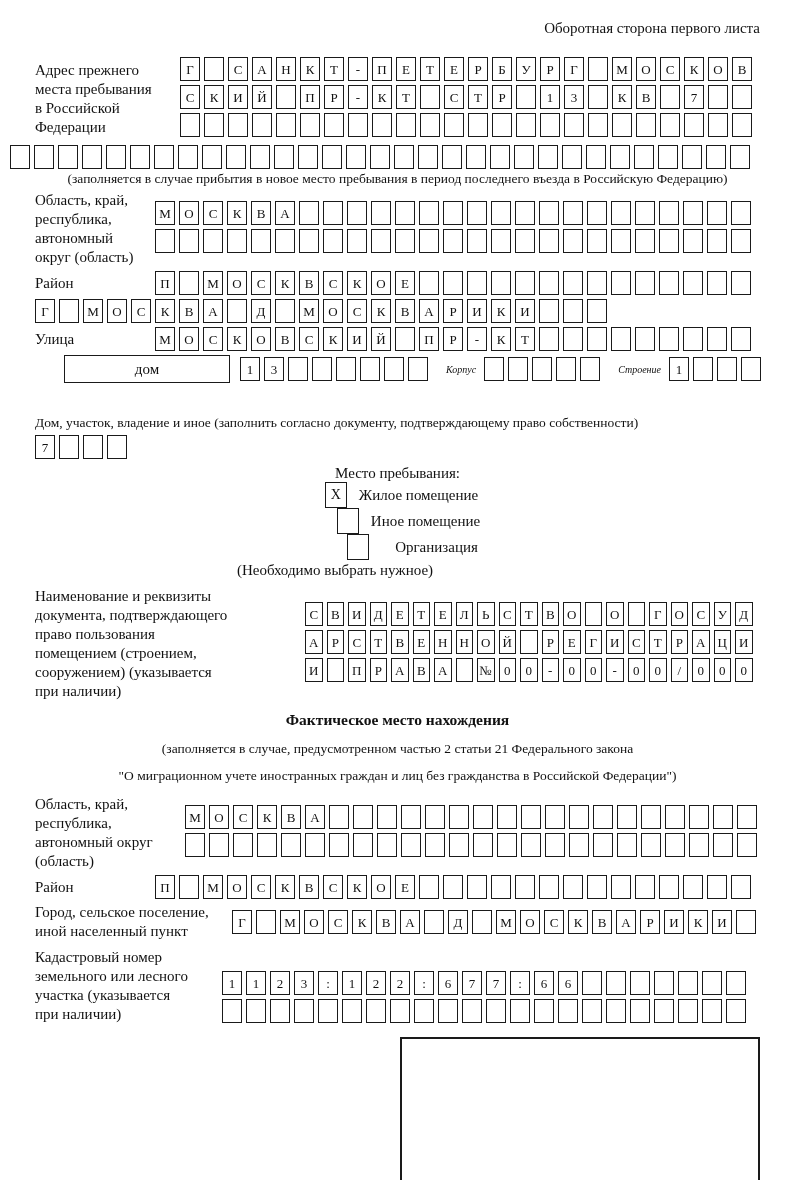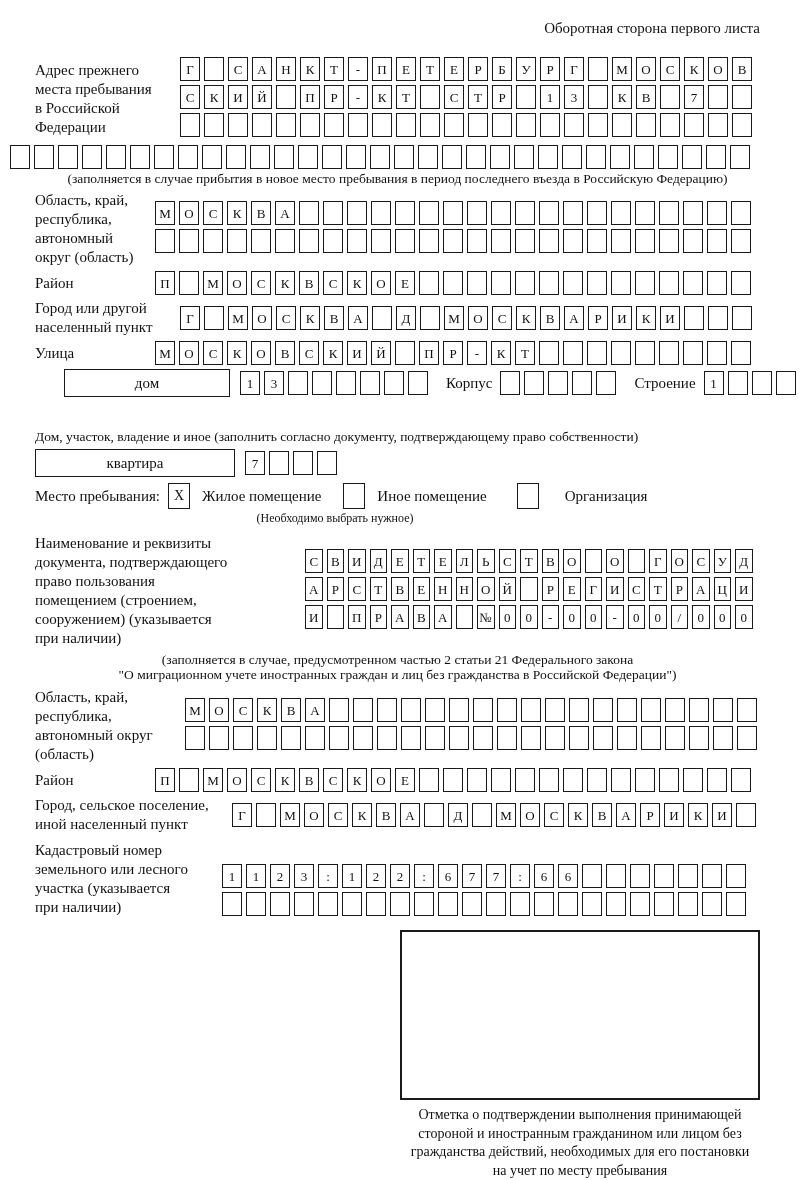--- a/index.html
+++ b/index.html
@@ -14,30 +14,30 @@
   .stack>.cells{margin-bottom:4px;}
   .cells{display:flex;flex:none;}
   .cb{box-sizing:border-box;flex:none;width:20px;height:24px;margin-right:4px;
       border:1.5px solid #1a1a1a;display:flex;align-items:center;justify-content:center;
       font-size:13px;line-height:1;}
   .cells.sm .cb{width:17.5px;}
   .fullrow{margin-left:-25px;margin-bottom:2px;}
   .note{font-size:13.5px;text-align:center;margin:2px 0 4px 0;}
   .h2{font-size:16px;font-weight:bold;text-align:center;margin:6px 0 8px 0;}
   .h2b{font-size:15.5px;font-weight:bold;text-align:center;margin:10px 0 6px 0;}
-  .lawnote{font-size:13.5px;text-align:center;line-height:15px;white-space:pre-line;margin-bottom:6px;}
+  .lawnote{font-size:13.5px;text-align:center;line-height:27px;white-space:pre-line;margin-bottom:6px;}
   .labelbox{box-sizing:border-box;border:1.5px solid #1a1a1a;height:28px;display:flex;
             align-items:center;justify-content:center;font-size:15px;flex:none;}
-  .inline-lbl{font-size:15px;margin:0 8px 0 14px;flex:none;}
+  .inline-lbl{font-size:10px;margin:0 8px 0 14px;flex:none;font-style:italic;}
   .chk{box-sizing:border-box;width:22px;height:26px;border:1.5px solid #1a1a1a;flex:none;
        display:flex;align-items:center;justify-content:center;font-size:14px;}
-  .stayrow{display:flex;align-items:center;margin:6px 0 2px 0;font-size:15px;}
+  .stayrow{display:flex;align-items:center;margin:6px 0 2px 0;font-size:15px;flex-direction:column;}
   .opt{display:flex;align-items:center;}
   .optlbl{margin-left:12px;}
-  .choosenote{font-size:12px;width:300px;margin-left:150px;text-align:center;margin-bottom:8px;font-family:Liberation Serif, serif;}
+  .choosenote{font-size:15px;width:300px;margin-left:150px;text-align:center;margin-bottom:8px;font-family:Liberation Serif, serif;}
   .cad-stack{margin-top:26px;}
   .confirm{width:360px;margin-left:365px;margin-top:10px;}
   .confirm-box{box-sizing:border-box;width:360px;height:170px;border:2px solid #1a1a1a;}
   .confirm-caption{font-size:14px;line-height:18.5px;text-align:center;white-space:pre-line;margin-top:6px;}
 </style>
 </head>
 <body>
 
 <div class="page">
 
@@ -253,22 +253,20 @@
         <div class="cb"></div>
         <div class="cb"></div>
         <div class="cb"></div>
         <div class="cb"></div>
         <div class="cb"></div>
         <div class="cb"></div>
       </div>
   </div>
 
   <div class="row">
-    <div class="lbl w145">Город или другой
-населенный пункт</div>
     <div class="cells">
         <div class="cb">Г</div>
         <div class="cb"></div>
         <div class="cb">М</div>
         <div class="cb">О</div>
         <div class="cb">С</div>
         <div class="cb">К</div>
         <div class="cb">В</div>
         <div class="cb">А</div>
         <div class="cb"></div>
@@ -345,21 +343,20 @@
     <div class="cells">
         <div class="cb">1</div>
         <div class="cb"></div>
         <div class="cb"></div>
         <div class="cb"></div>
       </div>
   </div>
   <div class="note" style="text-align:left;margin-top:32px;">Дом, участок, владение и иное (заполнить согласно документу, подтверждающему право собственности)</div>
 
   <div class="row">
-    <div class="labelbox" style="width:200px;margin-right:10px;">квартира</div>
     <div class="cells">
         <div class="cb">7</div>
         <div class="cb"></div>
         <div class="cb"></div>
         <div class="cb"></div>
       </div>
   </div>
 
   <div class="stayrow">
     <span>Место пребывания:</span>
@@ -451,20 +448,21 @@
           <div class="cb">0</div>
           <div class="cb">0</div>
           <div class="cb">/</div>
           <div class="cb">0</div>
           <div class="cb">0</div>
           <div class="cb">0</div>
         </div>
     </div>
   </div>
 
+  <div class="h2b">Фактическое место нахождения</div>
   <div class="lawnote">(заполняется в случае, предусмотренном частью 2 статьи 21 Федерального закона
 "О миграционном учете иностранных граждан и лиц без гражданства в Российской Федерации")</div>
 
   <div class="row top">
     <div class="lbl w150">Область, край,
 республика,
 автономный округ
 (область)</div>
     <div class="stack">
       <div class="cells">

